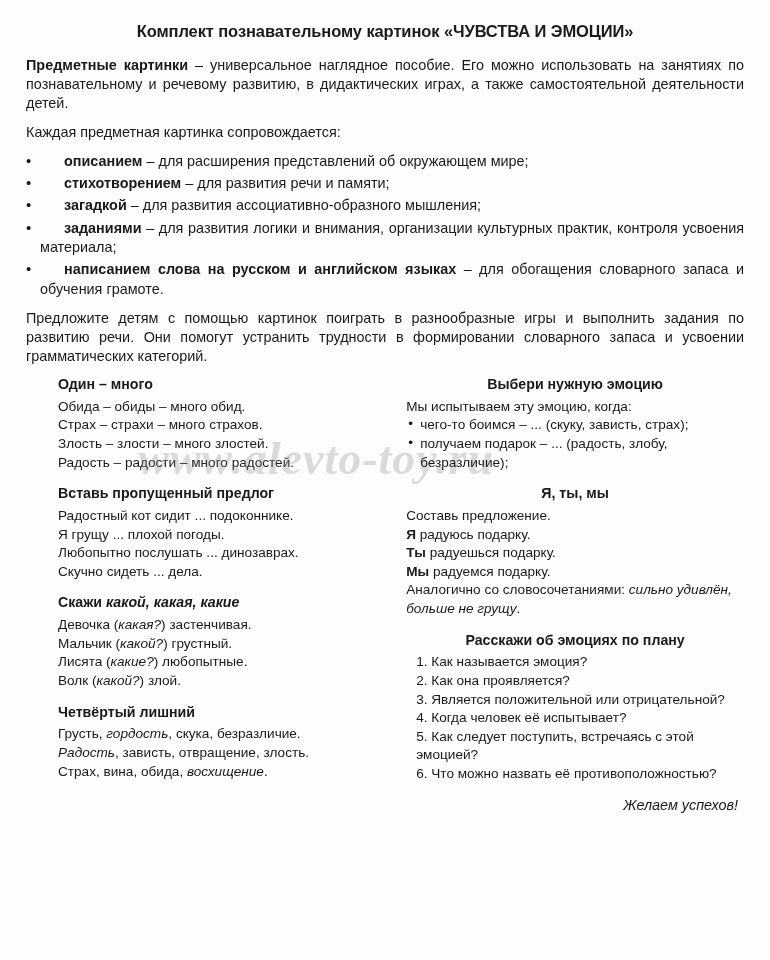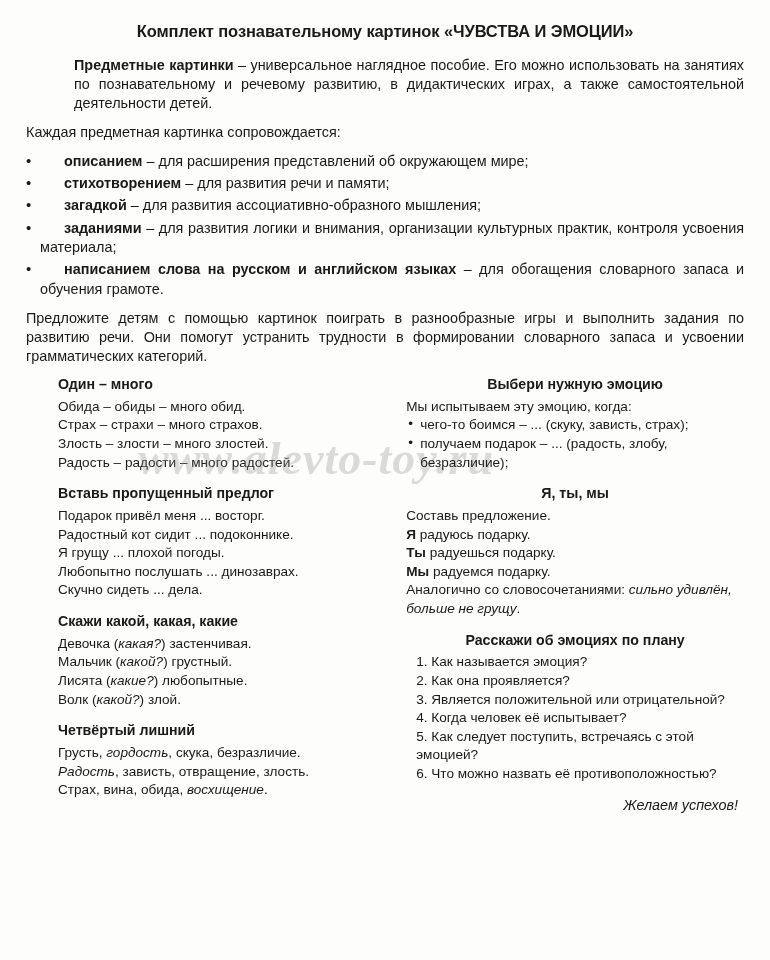--- a/index.html
+++ b/index.html
@@ -31,21 +31,20 @@
     line-height: 1.2;
   }
   .intro p {
     margin: 0 0 10px 0;
     font-size: 14.4px;
     line-height: 1.32;
     text-align: justify;
   }
   .intro p.lead {
     text-align: justify;
-    margin-left: 48px;
   }
   .intro b {
     font-weight: bold;
   }
   .bullets {
     margin: 0 0 10px 0;
     padding: 0;
     list-style: none;
   }
   .bullets li {
@@ -95,20 +94,21 @@
   .block-title {
     font-weight: bold;
     font-size: 14.2px;
     margin-bottom: 4px;
     line-height: 1.25;
   }
   .block-title.center {
     text-align: center;
   }
   .block-title .it {
+    font-style: italic;
   }
   .line {
     font-size: 13.6px;
     line-height: 1.37;
     margin: 0;
   }
   .line .it {
     font-style: italic;
   }
   .line .bd {
@@ -182,21 +182,20 @@
       <div class="block">
         <div class="block-title">Один – много</div>
         <p class="line">Обида – обиды – много обид.</p>
         <p class="line">Страх – страхи – много страхов.</p>
         <p class="line">Злость – злости – много злостей.</p>
         <p class="line">Радость – радости – много радостей.</p>
       </div>
 
       <div class="block">
         <div class="block-title">Вставь пропущенный предлог</div>
-        <p class="line">Подарок привёл меня ... восторг.</p>
         <p class="line">Радостный кот сидит ... подоконнике.</p>
         <p class="line">Я грущу ... плохой погоды.</p>
         <p class="line">Любопытно послушать ... динозаврах.</p>
         <p class="line">Скучно сидеть ... дела.</p>
       </div>
 
       <div class="block">
         <div class="block-title"><span>Скажи </span><span class="it">какой, какая, какие</span></div>
         <p class="line"><span>Девочка (</span><span class="it">какая?</span><span>) застенчивая.</span></p>
         <p class="line"><span>Мальчик (</span><span class="it">какой?</span><span>) грустный.</span></p>

